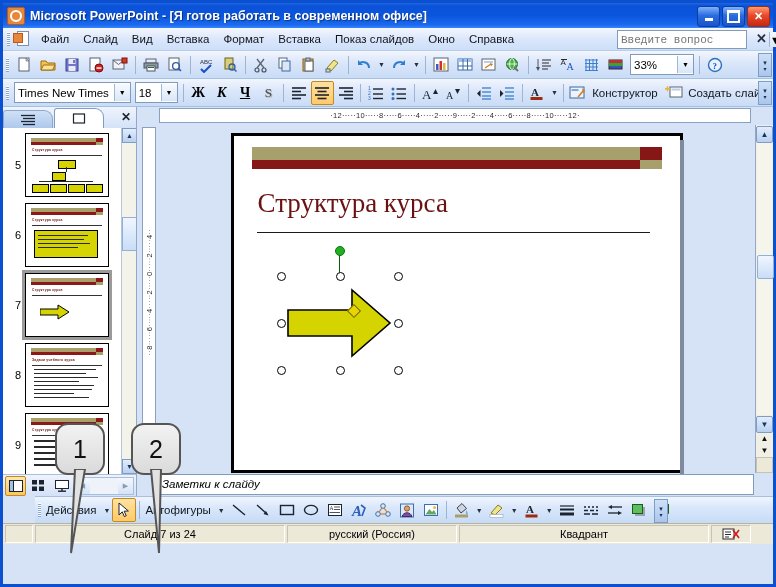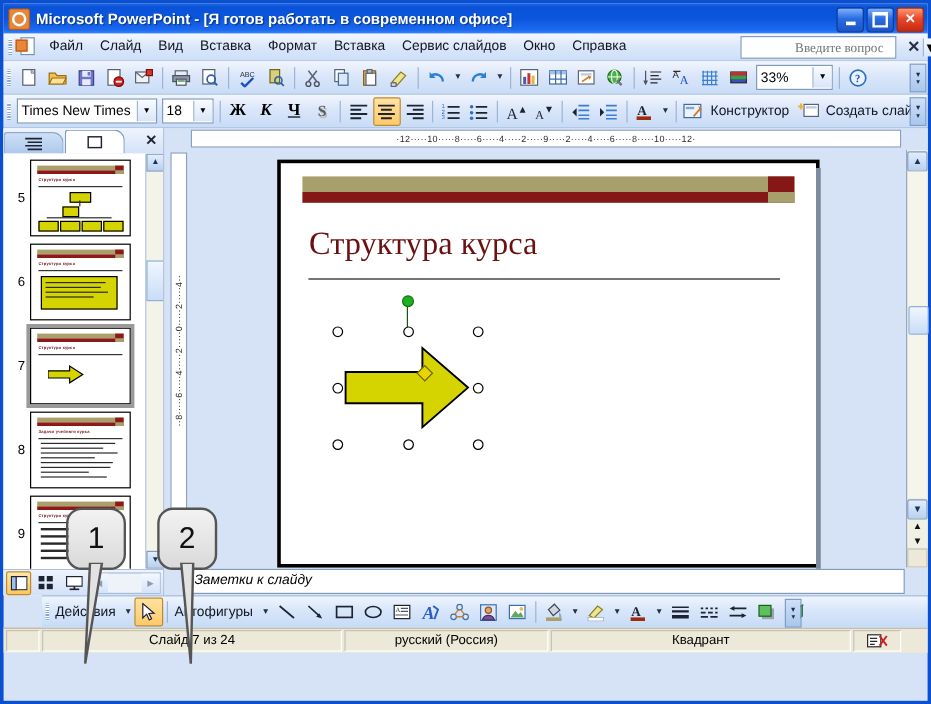--- a/index.html
+++ b/index.html
@@ -33,22 +33,22 @@
   .menubar{height:22px;background:linear-gradient(180deg,#f4f7fe,#dbe7fb 50%,#cddff8);
     display:flex;align-items:center;padding:0 2px;border-bottom:1px solid #b9cdea;position:relative;}
   .grip{width:3px;height:14px;margin:0 3px 0 2px;
     background:repeating-linear-gradient(180deg,#fff 0 1px,#8ba6d0 1px 2px);}
   .menu-icon{width:17px;height:16px;margin-right:4px;position:relative;}
   .menu-icon .pg{position:absolute;left:4px;top:0;width:10px;height:13px;background:#fff;border:1px solid #7b8fae;}
   .menu-icon .sq{position:absolute;left:0;top:2px;width:8px;height:8px;background:#e8873a;border:1px solid #b9591b;}
   .menu-item{padding:3px 7px;color:#11151c;font-size:11.5px;cursor:default;white-space:nowrap;}
   .ask-box{position:absolute;right:26px;top:2px;width:128px;height:17px;background:#fff;
     border:1px solid #7f9db9;display:flex;align-items:center;}
-  .ask-box input{border:0;outline:0;flex:1;font-size:11px;padding-left:14px;color:#000;
-    font-family:Liberation Serif, serif;background:transparent;text-align:center;}
+  .ask-box input{border:0;outline:0;flex:1;font-size:11px;padding-left:3px;color:#000;
+    font-family:Liberation Mono, monospace;background:transparent;}
   .ask-arrow{width:14px;height:15px;background:linear-gradient(180deg,#f6f9ff,#dce8f8);
     border-left:1px solid #9db7d4;display:flex;align-items:center;justify-content:center;}
   .menu-close{position:absolute;right:6px;top:3px;font-size:13px;font-weight:bold;color:#24303f;}
 
   
   .toolbar{height:27px;background:linear-gradient(180deg,#f2f6fd,#dae6fa 45%,#c9dcf6);
     display:flex;align-items:center;padding:0 1px;border-bottom:1px solid #a8c0e0;position:relative;}
   .tsep{width:1px;height:18px;background:#9db4d4;margin:0 3px;}
   .tbtn{width:22px;height:22px;display:flex;align-items:center;justify-content:center;
     border:1px solid transparent;border-radius:2px;position:relative;}
@@ -188,21 +188,21 @@
     <div class="menu-icon">
         <div class="pg"></div>
         <div class="sq"></div>
       </div>
     <div class="menu-item">Файл</div>
     <div class="menu-item">Слайд</div>
     <div class="menu-item">Вид</div>
     <div class="menu-item">Вставка</div>
     <div class="menu-item">Формат</div>
     <div class="menu-item">Вставка</div>
-    <div class="menu-item">Сервис слайдов</div>
+    <div class="menu-item">Показ слайдов</div>
     <div class="menu-item">Окно</div>
     <div class="menu-item">Справка</div>
     <div class="ask-box">
       <input placeholder="Введите вопрос" style="">
       <div class="ask-arrow">▼</div>
     </div>
     <div class="menu-close">✕</div>
   </div>
 
   <div class="toolbar">

